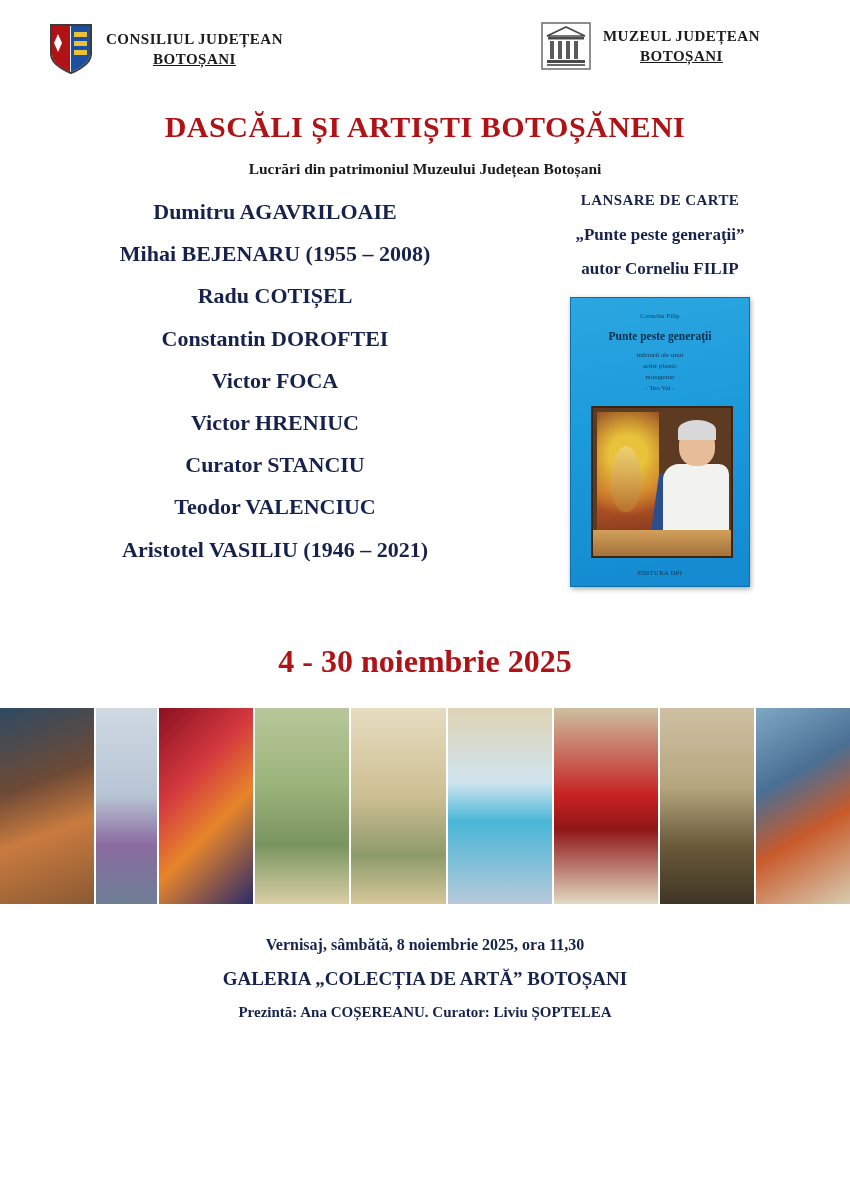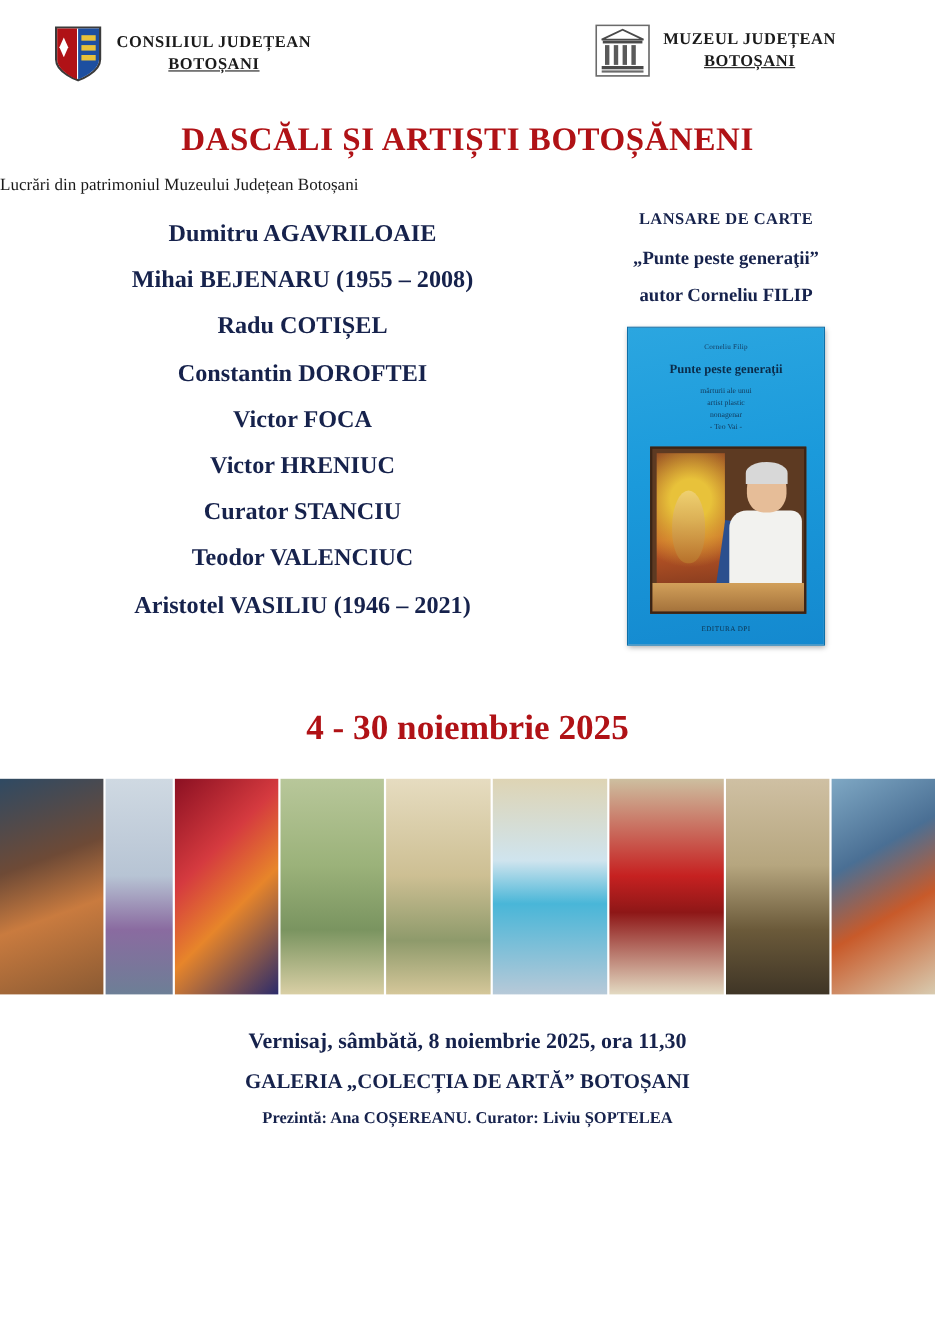--- a/index.html
+++ b/index.html
@@ -58,22 +58,23 @@
   
   .main-title {
     text-align: center;
     color: #b01216;
     font-weight: bold;
     font-size: 30px;
     letter-spacing: 0.5px;
     margin-top: 34px;
   }
   .subtitle {
+    text-align: center;
     font-size: 15.5px;
-    font-weight: normal;
+    font-weight: bold;
     color: #1a1a1a;
     margin-top: 16px;
   }
 
   
   .columns {
     display: flex;
     margin-top: 14px;
     padding: 0 40px;
     box-sizing: border-box;
@@ -247,21 +248,21 @@
     position: relative;
     overflow: hidden;
   }
 
   
   .footer {
     text-align: center;
     margin-top: 32px;
   }
   .f1 {
-    font-size: 20px;
+    font-size: 16px;
     font-weight: bold;
     color: #16224c;
   }
   .f2 {
     font-size: 19px;
     font-weight: bold;
     color: #16224c;
     margin-top: 14px;
   }
   .f3 {

